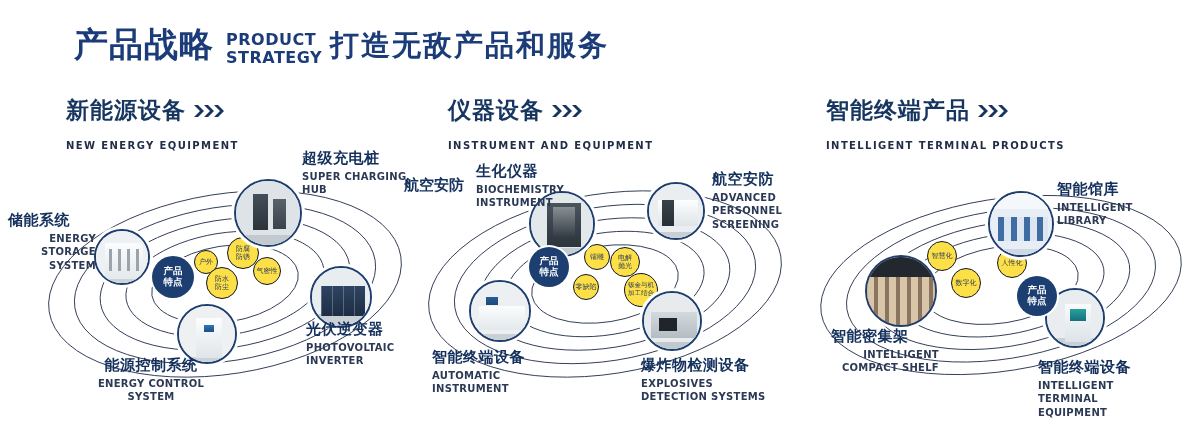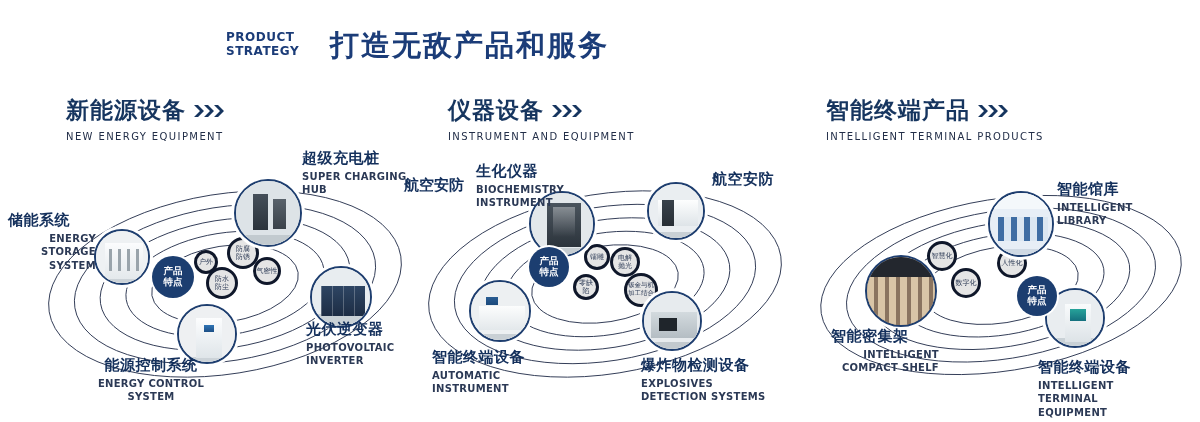--- a/index.html
+++ b/index.html
@@ -3,29 +3,29 @@
 <meta charset="utf-8">
 <style>
   html,body{margin:0;padding:0;background:#fff;}
   .canvas{
     position:relative;width:1200px;height:422px;background:#ffffff;overflow:hidden;
     font-family:"DejaVu Sans","Liberation Sans",sans-serif;color:#14305c;
   }
   .abs{position:absolute;}
   
   .hdr-cn{position:absolute;left:74px;top:22px;font-size:34px;font-weight:bold;color:#1b3c78;letter-spacing:1px;}
-  .hdr-en{position:absolute;left:226px;top:31px;font-size:12px;font-weight:bold;color:#1b3c78;line-height:1.15;letter-spacing:.5px;}
+  .hdr-en{position:absolute;left:226px;top:31px;font-size:16px;font-weight:bold;color:#1b3c78;line-height:1.15;letter-spacing:.5px;}
   .hdr-en span{display:block;}
   .hdr-slogan{position:absolute;left:330px;top:26px;font-size:29px;font-weight:bold;color:#1b3c78;letter-spacing:2px;}
   
   .sec-hdr{position:absolute;}
   .sec-row{display:flex;align-items:center;gap:8px;}
   .sec-cn{font-size:23px;font-weight:bold;color:#16355f;letter-spacing:1px;}
   .arrows{fill:#16355f;}
-  .sec-en{margin-top:5px;font-size:10px;font-weight:normal;color:#222e48;letter-spacing:1.4px;}
+  .sec-en{margin-top:14px;font-size:10px;font-weight:bold;color:#222e48;letter-spacing:1.4px;}
   
   .orbits{position:absolute;overflow:visible;z-index:1;}
   .orbits ellipse{fill:none;stroke:#2b3550;stroke-width:.9;}
   
   .node{position:absolute;border-radius:50%;border:2px solid #1e3e6f;overflow:hidden;
         box-shadow:0 0 0 3px #fff;z-index:3;box-sizing:border-box;background:#e8ebee;}
   .ph{width:100%;height:100%;background-repeat:no-repeat;}
   .ph-charging{background-color:#dde3e7;
     background-image:linear-gradient(#454f59,#2b333b),linear-gradient(#59626b,#3a424a),linear-gradient(#c2cacf,#c2cacf);
     background-size:15px 36px,13px 30px,100% 14px;background-position:17px 13px,37px 18px,0 54px;}
@@ -56,36 +56,37 @@
   .ph-shelf{background-color:#77634f;
     background-image:linear-gradient(#23272e,#23272e),repeating-linear-gradient(90deg,#d9c5a7 0 7px,#8a7460 7px 11px);
     background-size:100% 20px,100% 52px;background-position:0 0,0 20px;}
   .ph-kiosk{background-color:#e9edf0;
     background-image:linear-gradient(#27a39a,#15707e),linear-gradient(#f9fbfc,#dde3e7),linear-gradient(#c9d1d6,#c9d1d6);
     background-size:16px 12px,26px 38px,100% 12px;background-position:23px 19px,18px 14px,0 48px;}
   
   .badge{position:absolute;border-radius:50%;background:#1c3e70;color:#fff;display:flex;
          align-items:center;justify-content:center;text-align:center;z-index:4;box-shadow:0 0 0 2px #fff;}
   .badge span{display:block;width:22px;font-size:9.5px;font-weight:bold;line-height:1.15;}
-  .bubble{position:absolute;border-radius:50%;background:#e5e5e5;border:3px solid #0f172a;color:#2c3a55;
+  .bubble{position:absolute;border-radius:50%;background:#fde047;border:1px solid #0f172a;color:#2c3a55;
           display:flex;align-items:center;justify-content:center;text-align:center;z-index:2;box-sizing:border-box;font-family:Liberation Mono, monospace;}
   .bubble span{display:block;font-size:7px;line-height:1.2;}
   .bw16 span{width:16px;} .bw30 span{width:30px;font-size:6.5px;}
   
   .plabel{position:absolute;z-index:5;}
   .plabel .cn{font-size:15px;font-weight:bold;color:#14305c;letter-spacing:.5px;line-height:1.1;}
   .plabel .en{margin-top:3px;font-size:10px;font-weight:bold;color:#2b3955;letter-spacing:.3px;line-height:1.35;}
   .alone{font-size:15px;font-weight:bold;color:#14305c;z-index:5;}
   .en-right{text-align:right;}
 </style>
 </head>
 <body>
 
 <div class="canvas">
 
+  <div class="hdr-cn">产品战略</div>
   <div class="hdr-en">
     <span>PRODUCT</span>
     <span>STRATEGY</span>
   </div>
   <div class="hdr-slogan">打造无敌产品和服务</div>
 
   <div class="sec-hdr" style="left:66px;top:95px;">
     <div class="sec-row">
       <span class="sec-cn">新能源设备</span>
       <svg class="arrows" viewBox="0 0 32 12" width="32" height="12">
@@ -222,20 +223,21 @@
       <span>钣金与机加工结合</span>
     </div>
 
   <div class="alone abs" style="left:404px;top:176px;">航空安防</div>
   <div class="plabel" style="left:476px;top:163px;width:92px;">
     <div class="cn">生化仪器</div>
     <div class="en">BIOCHEMISTRY INSTRUMENT</div>
   </div>
   <div class="plabel" style="left:712px;top:171px;width:104px;">
     <div class="cn">航空安防</div>
+    <div class="en">ADVANCED PERSONNEL SCREENING</div>
   </div>
   <div class="plabel" style="left:432px;top:349px;width:122px;">
     <div class="cn">智能终端设备</div>
     <div class="en">AUTOMATIC INSTRUMENT</div>
   </div>
   <div class="plabel" style="left:641px;top:357px;width:132px;">
     <div class="cn">爆炸物检测设备</div>
     <div class="en">EXPLOSIVES DETECTION SYSTEMS</div>
   </div>
 

